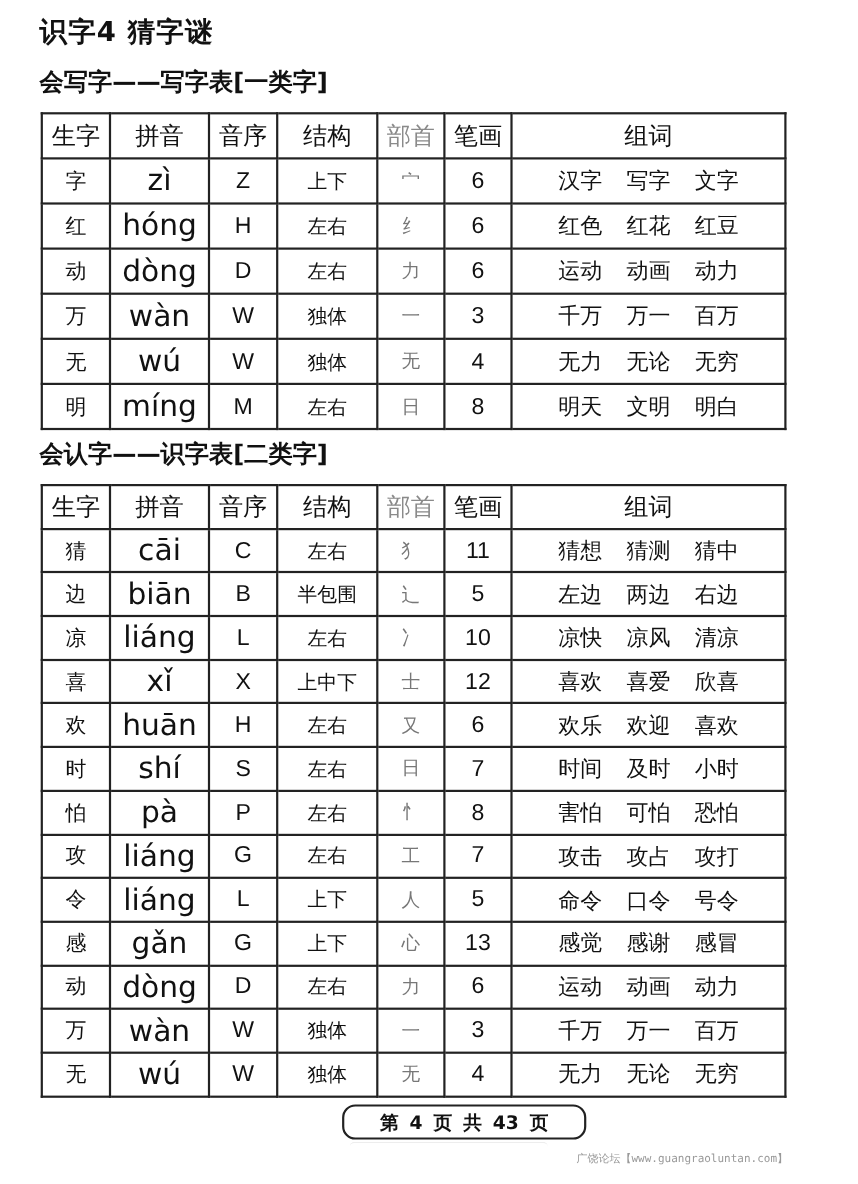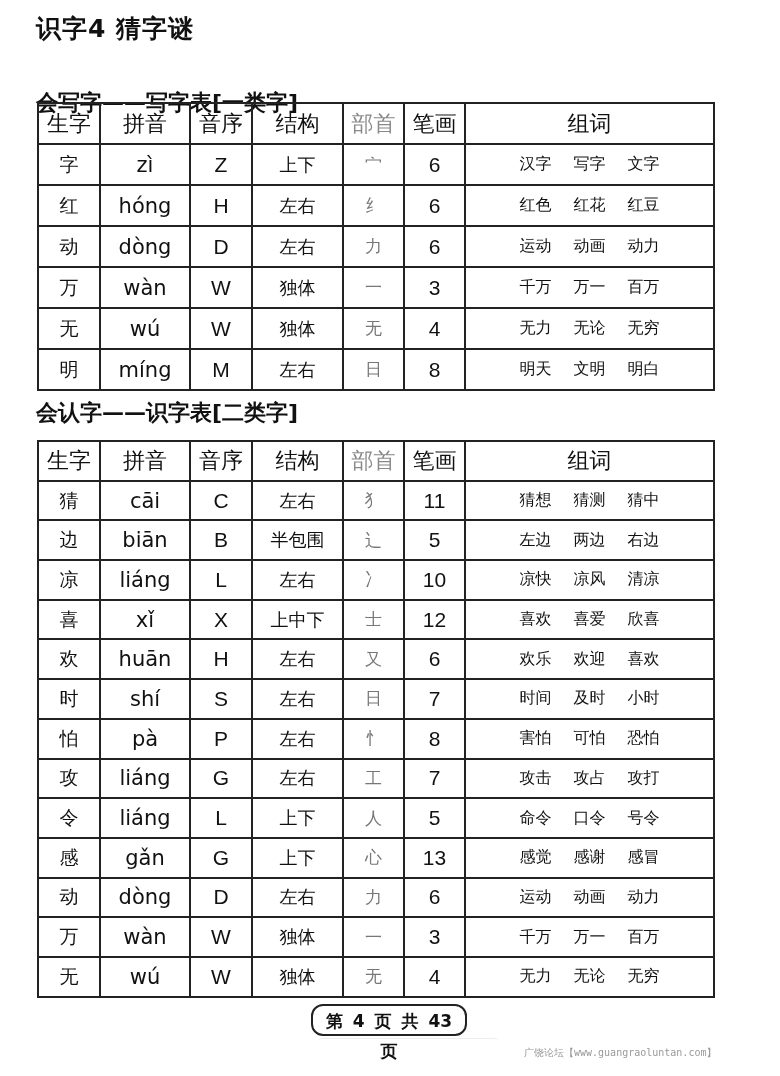--- a/index.html
+++ b/index.html
@@ -1,41 +1,41 @@
 <!DOCTYPE html>
 <html><head>
 <meta charset="utf-8">
 <style>
   html, body { margin: 0; padding: 0; background: #ffffff; }
   body { width: 780px; height: 1076px; position: relative; overflow: hidden;
          font-family: "DejaVu Sans", sans-serif; color: #111; }
   .title { position: absolute; left: 36px; top: 12px; font-size: 25px; font-weight: bold;
            letter-spacing: 1px; text-align: center; }
   .section-title { position: absolute; left: 36px; font-size: 22px; font-weight: bold; }
-  .sec1 { top: 60px; margin-top: 28px; }
+  .sec1 { top: 60px; }
   .sec2 { top: 398px; }
   table.words { position: absolute; left: 37px; border-collapse: collapse;
                 table-layout: fixed; width: 676px; }
   table.t1 { top: 102px; }
   table.t2 { top: 440px; }
   table.words td, table.words th { border: 2px solid #222; text-align: center;
                 vertical-align: middle; padding: 0; font-weight: normal; }
   table.t1 tr { height: 41px; }
   table.t2 tr { height: 39.7px; }
   th { font-size: 22px; }
   .c-char { font-size: 19px; }
-  .c-pinyin { font-family: "DejaVu Sans", sans-serif; font-size: 21px; border-radius: 17px; }
+  .c-pinyin { font-family: "DejaVu Sans", sans-serif; font-size: 27px; border-radius: 17px; }
   .c-letter { font-family: "Liberation Sans", sans-serif; font-size: 21px; }
   .c-struct { font-size: 18px; }
   .c-radical { font-size: 17px; color: #777; }
   th.h-radical { color: #8a8a8a; }
   .c-strokes { font-family: "Liberation Sans", sans-serif; font-size: 21px; }
-  .c-words { font-size: 16px; font-weight: bold; }
+  .c-words { font-size: 20px; font-weight: bold; }
   .c-words span { display: inline-block; margin: 0 11px; }
-  .pager { position: absolute; left: 311px; top: 1004px; width: 156px; height: 32px;
+  .pager { position: absolute; left: 311px; top: 1004px; width: 222px; height: 32px;
            border: 2px solid #222; border-radius: 12px; box-sizing: border-box;
            text-align: center; font-size: 17px; font-weight: bold; line-height: 30px;
            word-spacing: 4px; }
   .pager-shadow { position: absolute; left: 318px; top: 1038px; width: 180px; height: 8px;
            border-top: 1px solid #ddd; border-radius: 10px; opacity: 0.5; }
   .watermark { position: absolute; left: 524px; top: 1046px; font-size: 10px; color: #999;
            font-family: "DejaVu Sans Mono", monospace; }
 </style>
 </head>
 <body>

